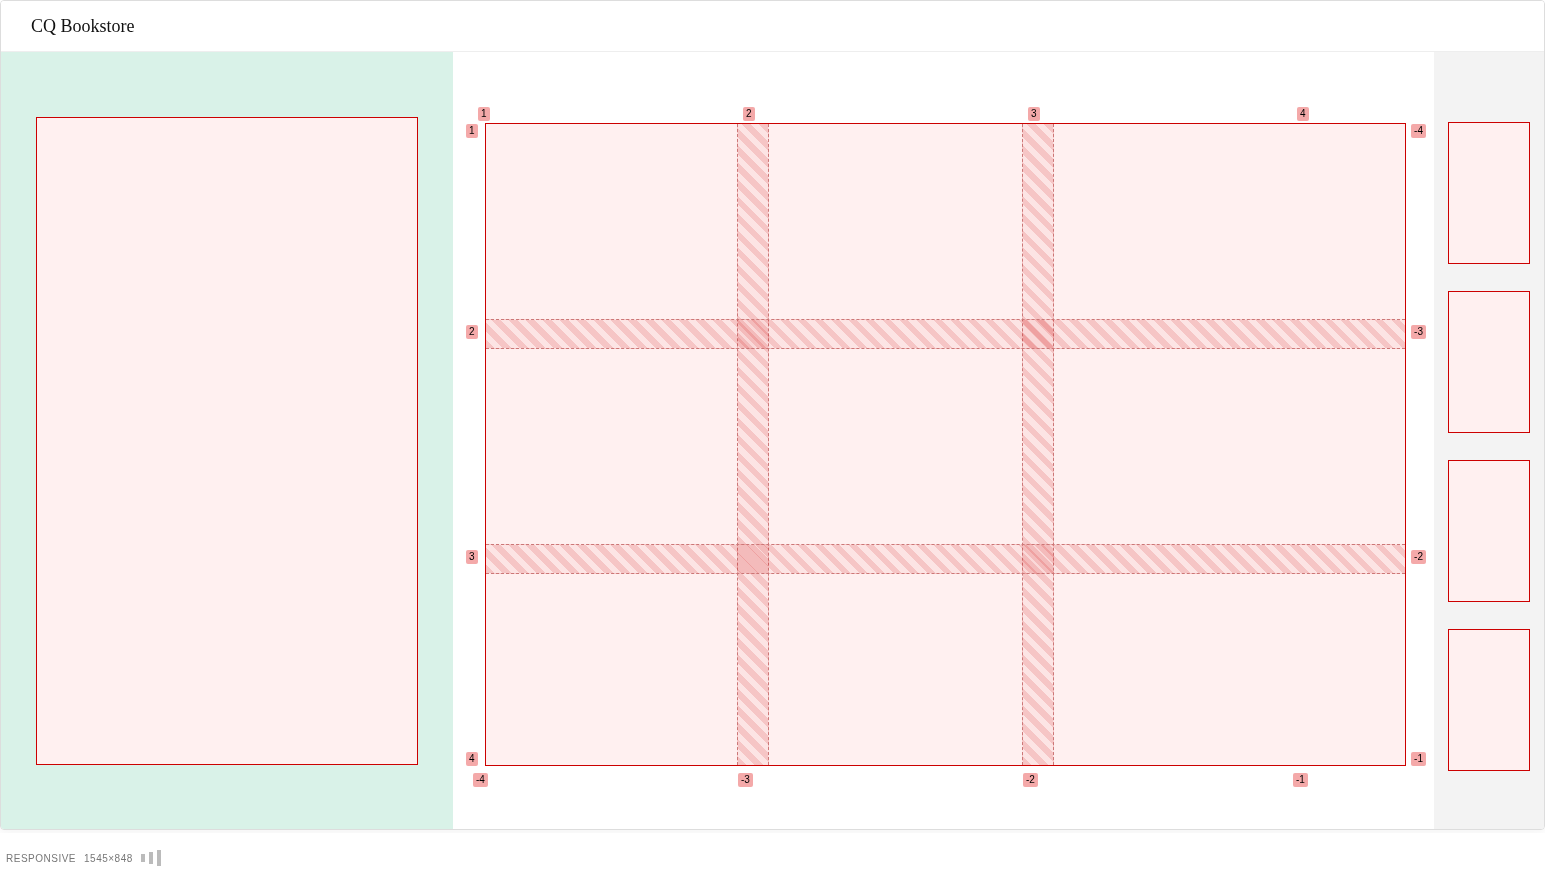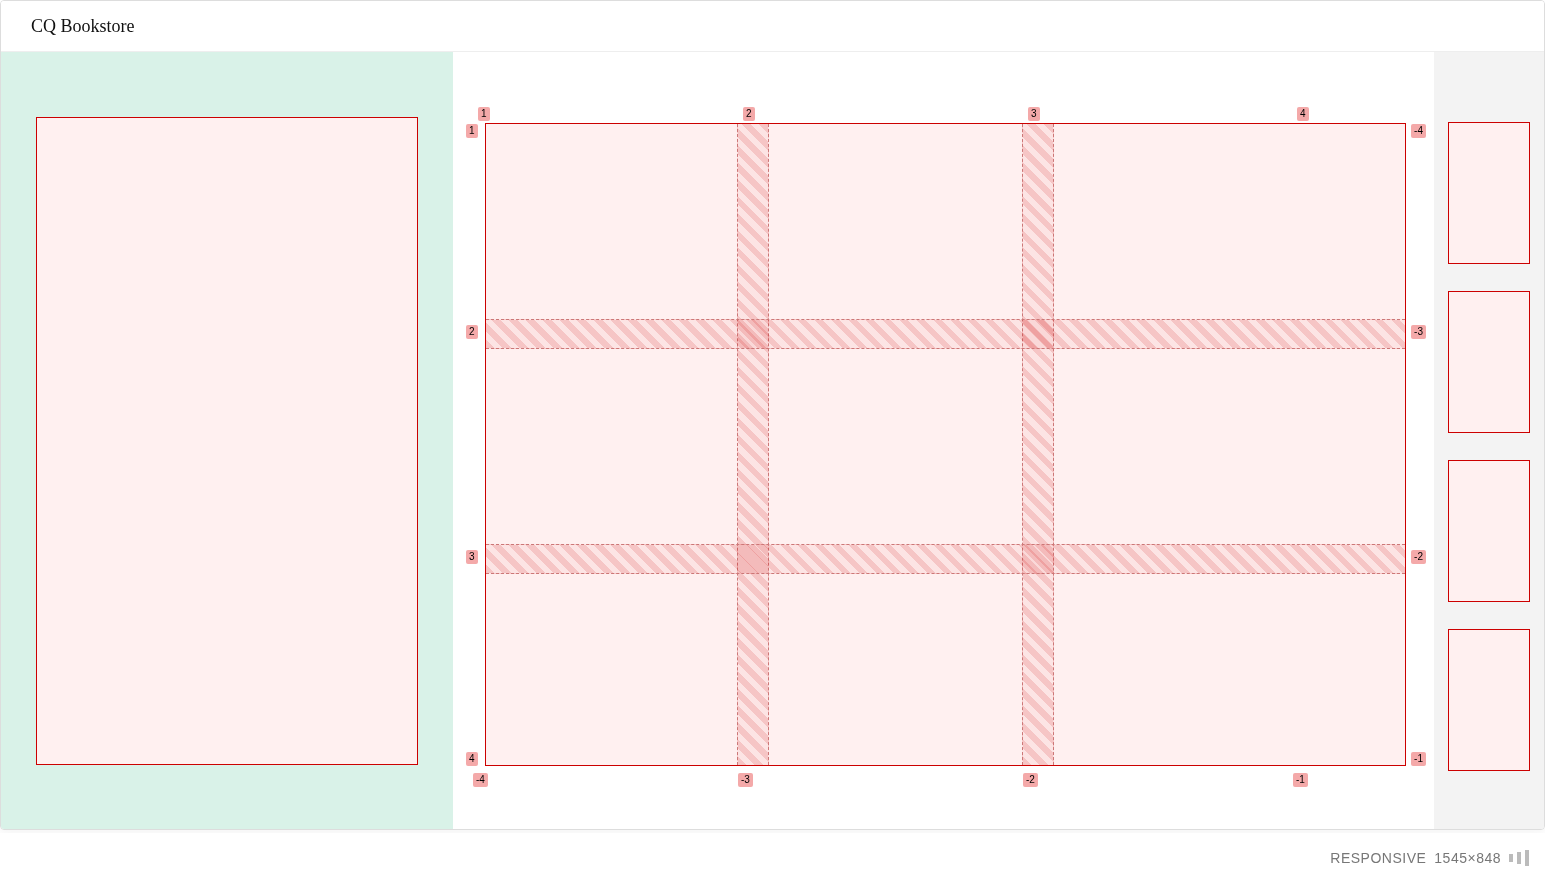--- a/index.html
+++ b/index.html
@@ -133,24 +133,24 @@
   .right-pane .placeholder {
     width: 100%;
     height: 142px;
   }
   .statusbar {
     position: absolute;
     left: 0; right: 0; bottom: 0;
     height: 50px;
     display: flex;
     align-items: center;
-    justify-content: flex-end;
-    padding: 0 16px;
+    justify-content: flex-start;
+    padding: 0 6px;
     font-family: Arial, sans-serif;
-    font-size: 14px;
+    font-size: 10px;
     letter-spacing: 0.5px;
     color: #777;
     text-transform: uppercase;
     background: #fff;
   }
   .statusbar-right {
     display: flex;
     align-items: center;
     gap: 8px;
   }

